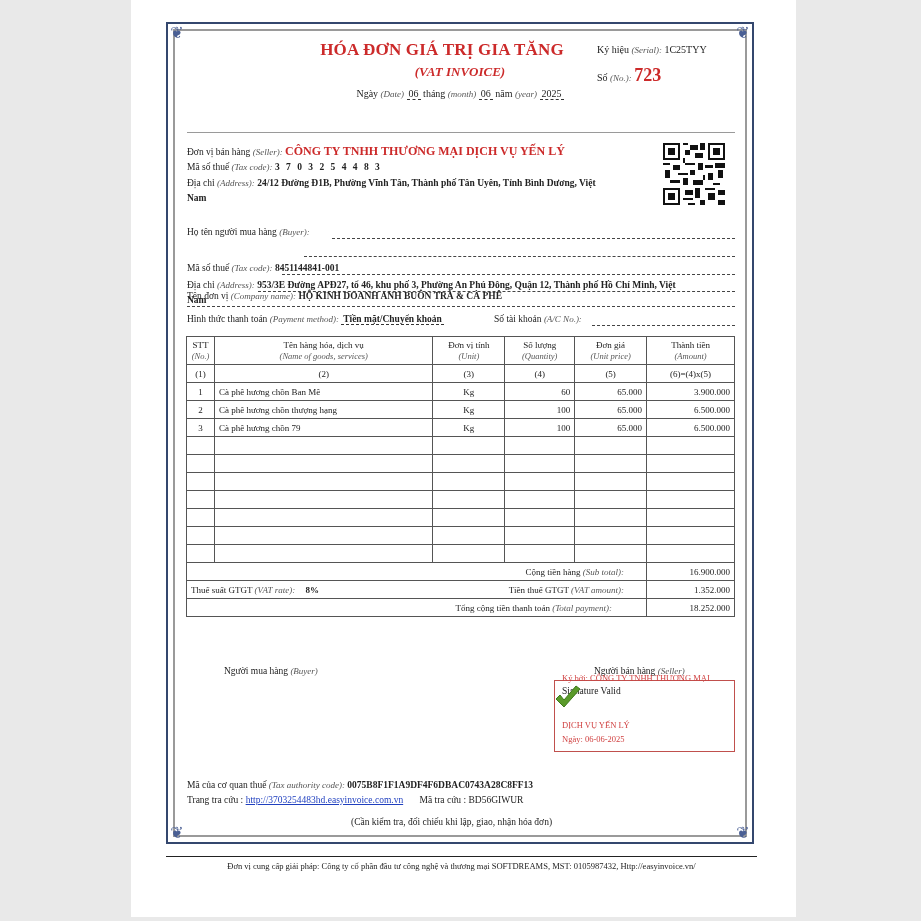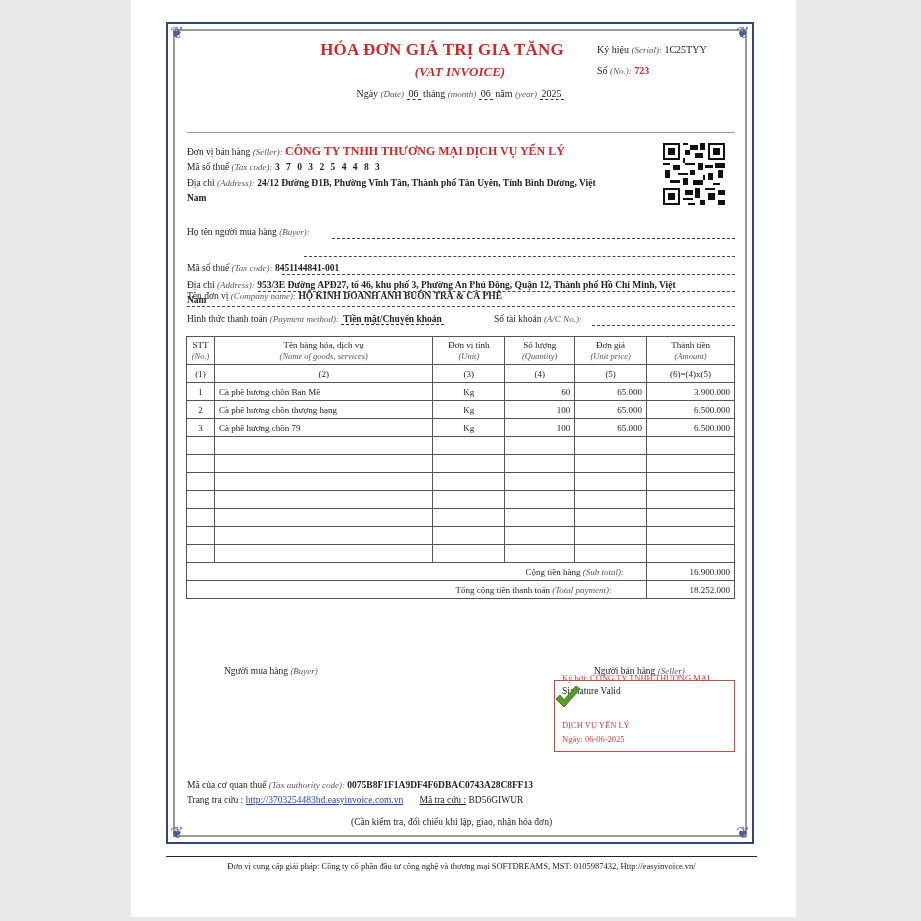--- a/index.html
+++ b/index.html
@@ -12,21 +12,21 @@
                  border:2px solid #9a9a9a; box-sizing:border-box; }
   .corner { position:absolute; width:18px; height:18px; color:#4a5f94; font-size:16px; line-height:18px; text-align:center; }
   .abs { position:absolute; }
   .title { left:317px; top:40px; width:250px; text-align:center; font-size:17px; font-weight:bold; color:#cc2a2a; letter-spacing:0.2px; }
   .subtitle { left:335px; top:64px; width:250px; text-align:center; font-size:13px; font-weight:bold; font-style:italic; color:#cc2a2a; }
   .date { left:340px; top:88px; width:240px; text-align:center; font-size:10px; }
   .it { font-style:italic; font-size:9px; color:#555; }
   .ul { border-bottom:1px dashed #333; padding:0 2px; }
   .serial { left:597px; top:44px; font-size:10px; }
   .invno { left:597px; top:65px; font-size:10px; }
-  .invno b { color:#cc2a2a; font-size:10px; }
+  .invno b { color:#cc2a2a; font-size:18px; }
   .hr { position:absolute; left:187px; top:132px; width:548px; height:1px; background:#9a9a9a; }
   .line { font-size:9.5px; white-space:nowrap; }
   .seller-name { color:#cc2a2a; font-weight:bold; font-size:12px; }
   .bold { font-weight:bold; }
   .spaced { letter-spacing:2px; font-weight:bold; }
   .dotline { position:absolute; height:0; border-bottom:1px dashed #444; }
   .qr { left:663px; top:143px; width:62px; height:62px; }
   table.items { position:absolute; left:186px; top:336px; width:549px; border-collapse:collapse; font-size:9px; }
   table.items td, table.items th { border:1px solid #555; padding:0 4px; height:18px; box-sizing:border-box; }
   table.items th { font-weight:normal; text-align:center; line-height:11px; height:28px; font-size:9px; }
@@ -294,20 +294,32 @@
     </tbody>
   <tbody>
     <tr>
       <td colspan="5" class="r" style="padding-right:22px;">
         <span>Cộng tiền hàng</span>
         <span class="it">(Sub total):</span>
       </td>
       <td class="r">16.900.000</td>
     </tr>
     <tr>
+      <td colspan="5" style="padding-right:22px;">
+        <span>Thuế suất GTGT</span>
+        <span class="it">(VAT rate):</span>
+        <b style="margin-left:8px;">8%</b>
+        <span style="float:right;">
+          <span>Tiền thuế GTGT</span>
+          <span class="it">(VAT amount):</span>
+        </span>
+      </td>
+      <td class="r">1.352.000</td>
+    </tr>
+    <tr>
       <td colspan="5" class="r" style="padding-right:34px;">
         <span>Tổng cộng tiền thanh toán</span>
         <span class="it">(Total payment):</span>
       </td>
       <td class="r">18.252.000</td>
     </tr>
   </tbody>
 </table>
 
 <div class="abs line" style="left:224px;top:666px;">
@@ -328,19 +340,19 @@
 <div class="abs sig-red" style="top:734px;">Ngày: 06-06-2025</div>
 
 <div class="abs line" style="left:187px;top:780px;">
   <span>Mã của cơ quan thuế</span>
   <span class="it">(Tax authority code):</span>
   <b>0075B8F1F1A9DF4F6DBAC0743A28C8FF13</b>
 </div>
 <div class="abs line" style="left:187px;top:795px;">
   <span>Trang tra cứu :</span>
   <a class="link">http://3703254483hd.easyinvoice.com.vn</a>
-  <span style="margin-left:14px;text-decoration:underline;">Mã tra cứu :</span>
+  <span style="margin-left:14px;">Mã tra cứu :</span>
   <span>BD56GIWUR</span>
 </div>
 <div class="abs line" style="left:351px;top:817px;">(Cần kiểm tra, đối chiếu khi lập, giao, nhận hóa đơn)</div>
 
 <div class="footer-rule"></div>
 <div class="abs footer">Đơn vị cung cấp giải pháp: Công ty cổ phần đầu tư công nghệ và thương mại SOFTDREAMS, MST: 0105987432, Http://easyinvoice.vn/</div>
 
 </body></html>

